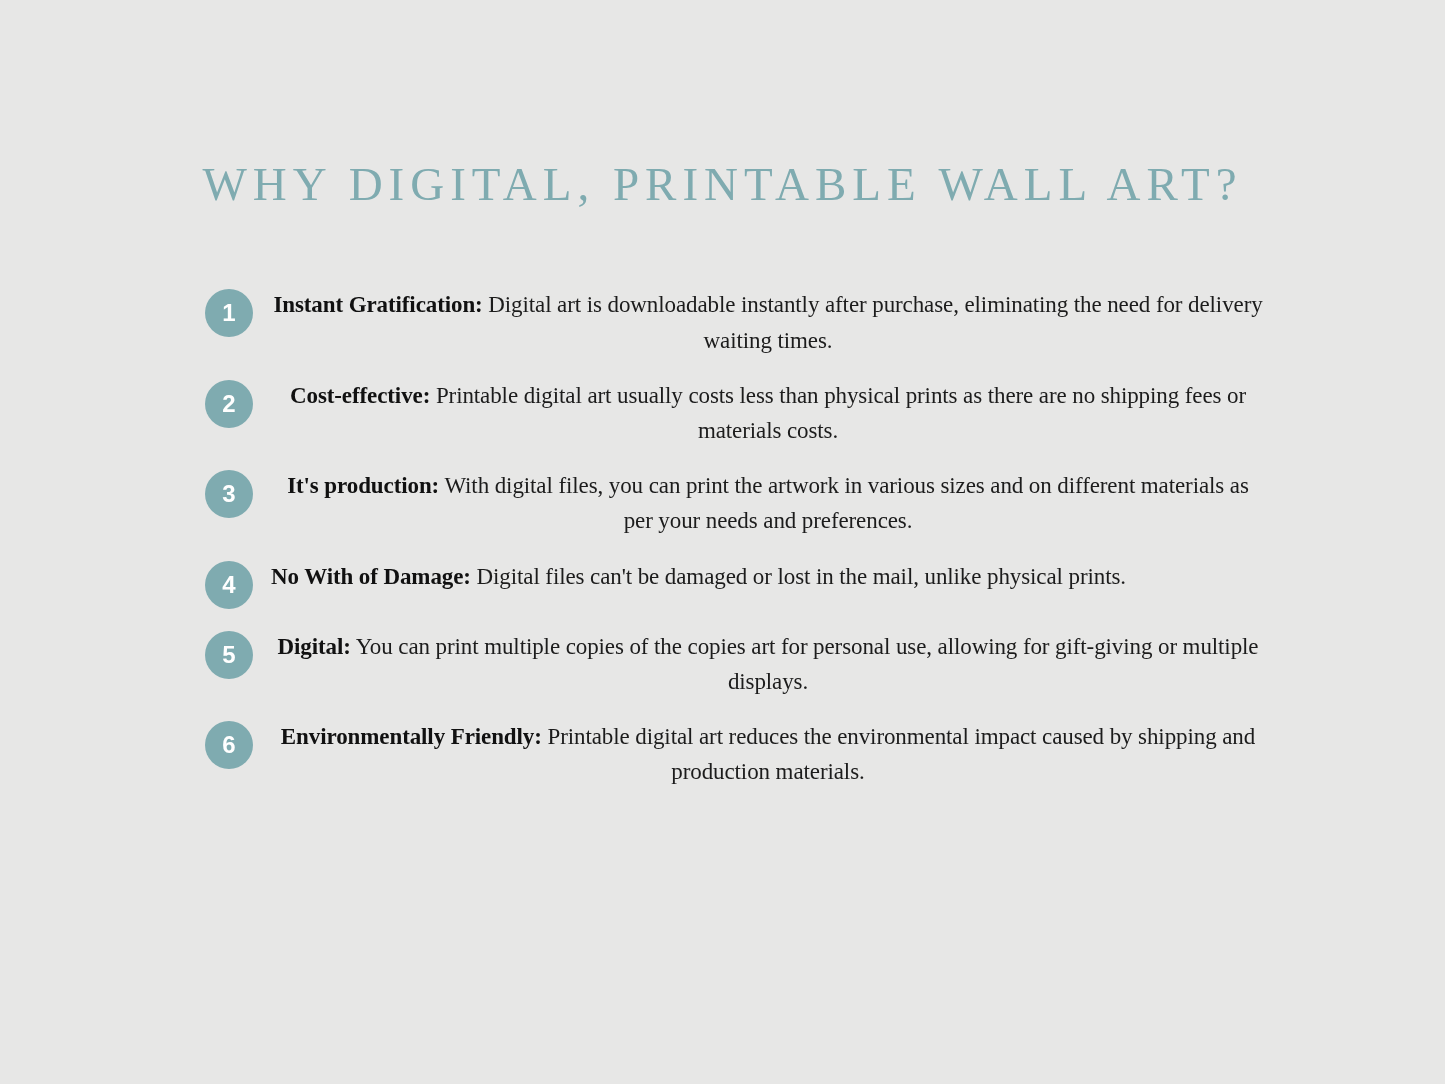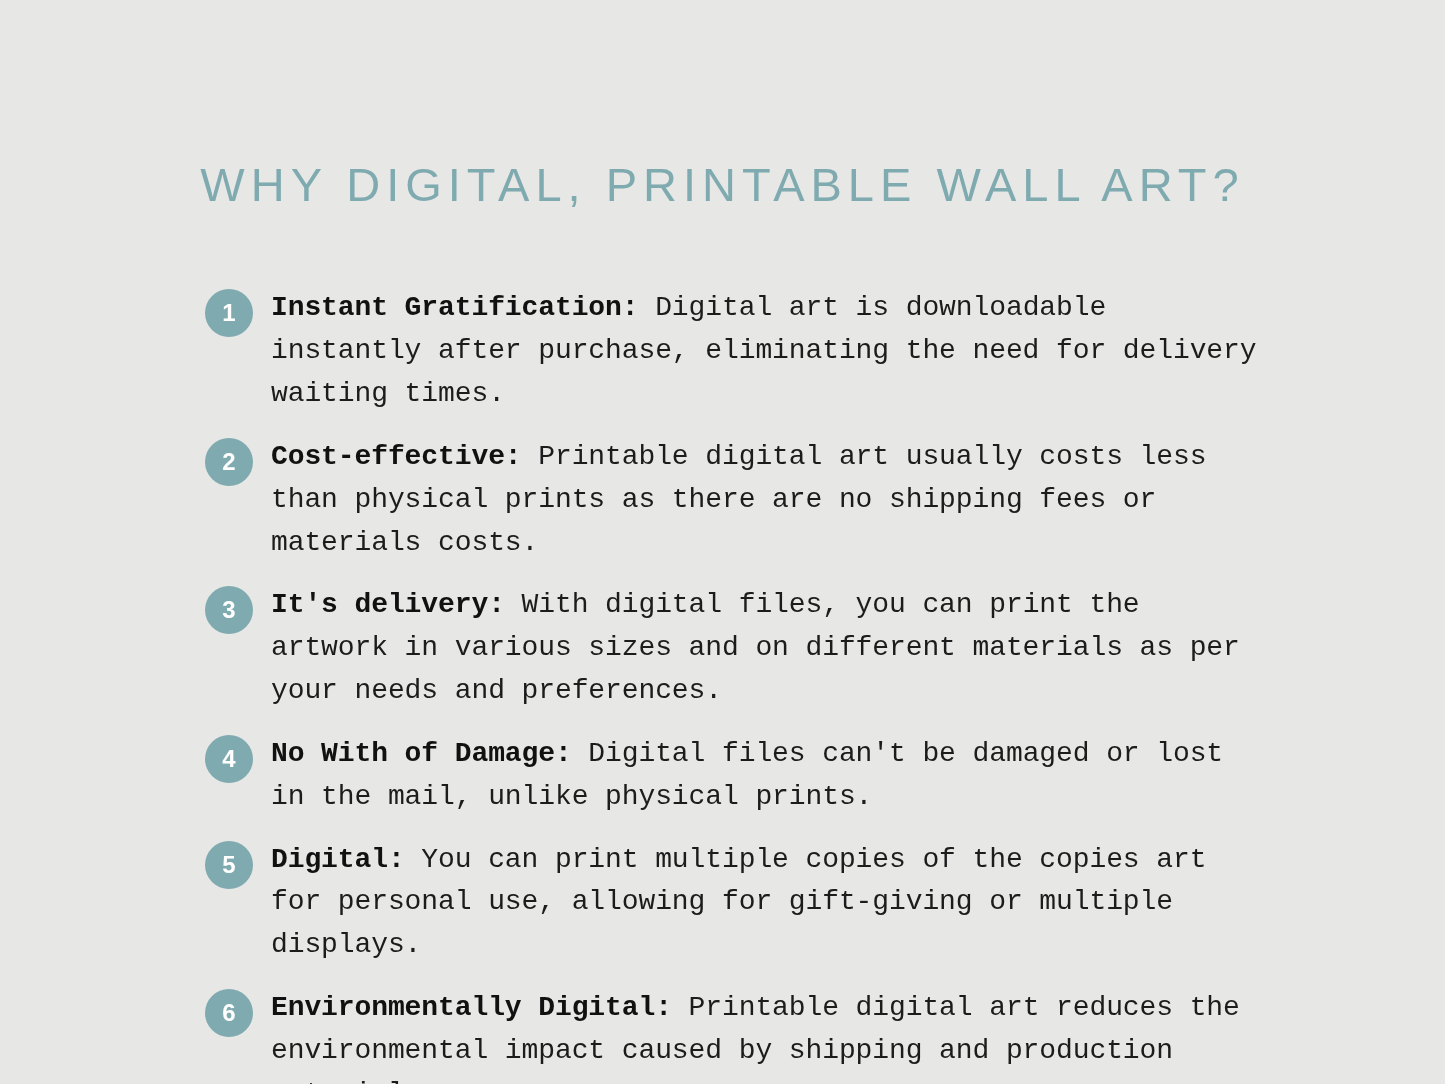--- a/index.html
+++ b/index.html
@@ -16,21 +16,21 @@
   .page {
     position: relative;
     width: 1445px;
     height: 1084px;
     background: #e7e7e6;
     box-sizing: border-box;
   }
   .title {
     text-align: center;
     color: #7fabb0;
-    font-family: Liberation Sans, sans-serif;
+    font-family: Liberation Serif, serif;
     font-size: 47px;
     letter-spacing: 6px;
     font-weight: 400;
     padding-top: 128px;
     line-height: 1.1;
     white-space: nowrap;
   }
   .list {
     margin: 0;
     padding: 0;
@@ -55,26 +55,27 @@
     font-size: 24px;
     font-weight: bold;
     display: flex;
     align-items: center;
     justify-content: center;
     margin-right: 18px;
     margin-top: 8px;
     font-family: "Liberation Sans", sans-serif;
   }
   .text {
-    font-size: 28px;
+    font-size: 23px;
     line-height: 1.53;
     color: #1c1c1c;
     padding-top: 6px;
-    font-family: Liberation Mono, monospace;
+    font-family: Liberation Serif, serif;
     letter-spacing: -0.1px;
+    text-align: center;
   }
   .lead {
     font-weight: bold;
     color: #111111;
   }
 </style>
 </head>
 <body>
 
 <div class="page">
@@ -93,39 +94,39 @@
     <li class="item">
       <span class="badge">2</span>
       <div class="text">
         <span class="lead">Cost-effective:</span><span> Printable digital art usually costs less than physical prints as there are no shipping fees or materials costs.</span>
       </div>
     </li>
 
     <li class="item">
       <span class="badge">3</span>
       <div class="text">
-        <span class="lead">It's delivery:</span><span> With digital files, you can print the artwork in various sizes and on different materials as per your needs and preferences.</span>
+        <span class="lead">It's production:</span><span> With digital files, you can print the artwork in various sizes and on different materials as per your needs and preferences.</span>
       </div>
     </li>
 
     <li class="item">
       <span class="badge">4</span>
       <div class="text">
         <span class="lead">No With of Damage:</span><span> Digital files can't be damaged or lost in the mail, unlike physical prints.</span>
       </div>
     </li>
 
     <li class="item">
       <span class="badge">5</span>
       <div class="text">
         <span class="lead">Digital:</span><span> You can print multiple copies of the copies art for personal use, allowing for gift-giving or multiple displays.</span>
       </div>
     </li>
 
     <li class="item">
       <span class="badge">6</span>
       <div class="text">
-        <span class="lead">Environmentally Digital:</span><span> Printable digital art reduces the environmental impact caused by shipping and production materials.</span>
+        <span class="lead">Environmentally Friendly:</span><span> Printable digital art reduces the environmental impact caused by shipping and production materials.</span>
       </div>
     </li>
 
   </ul>
 </div>
 
 </body></html>

